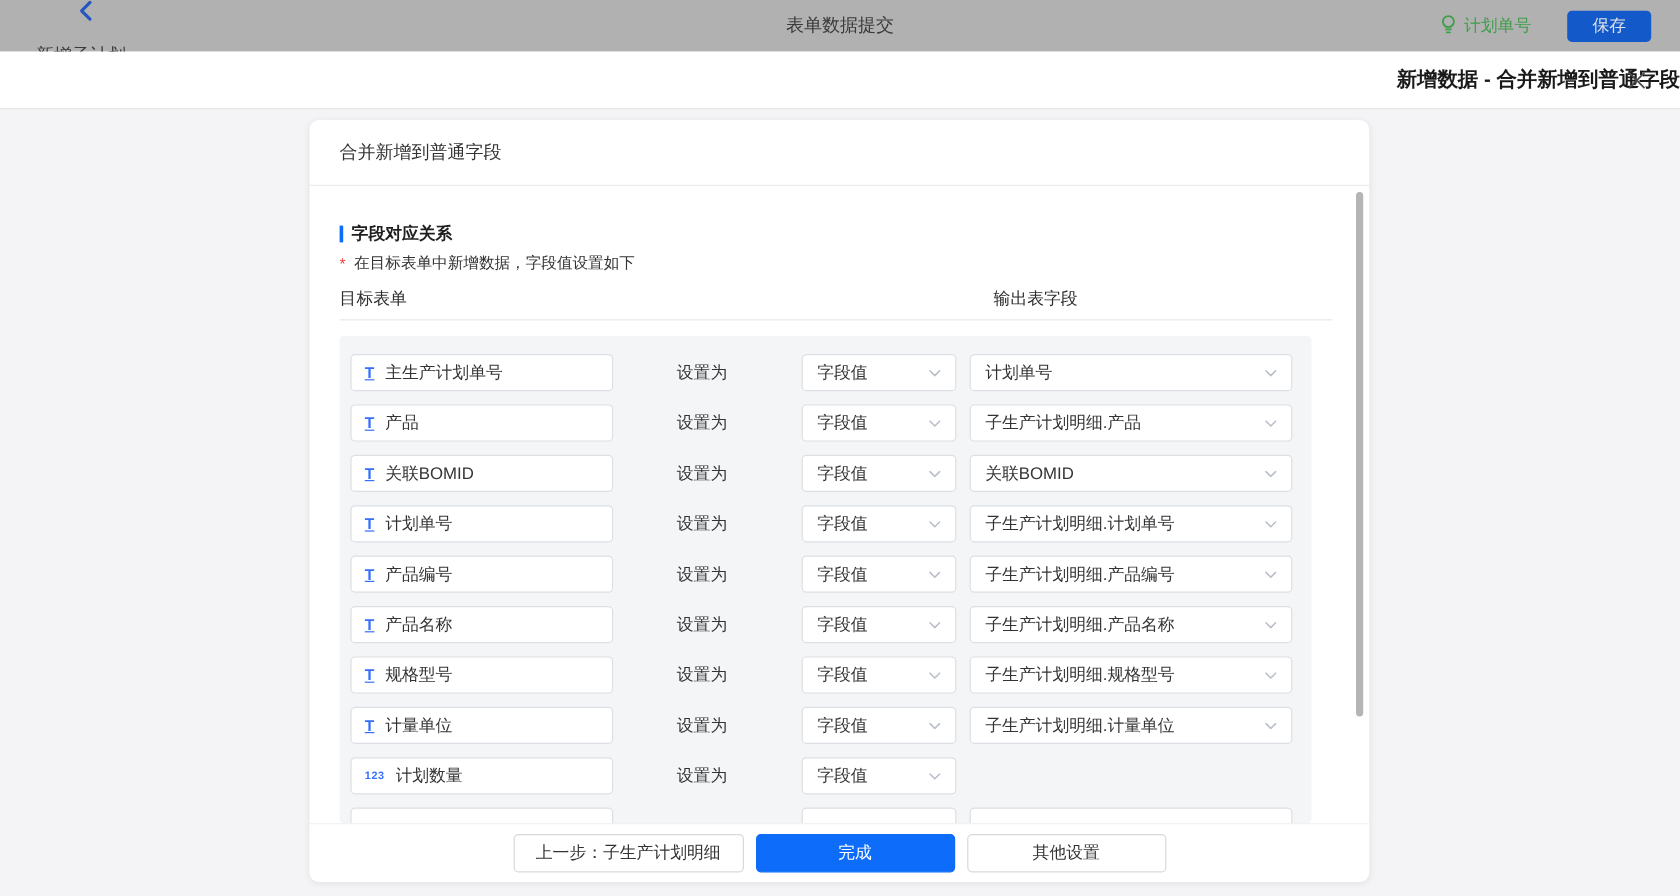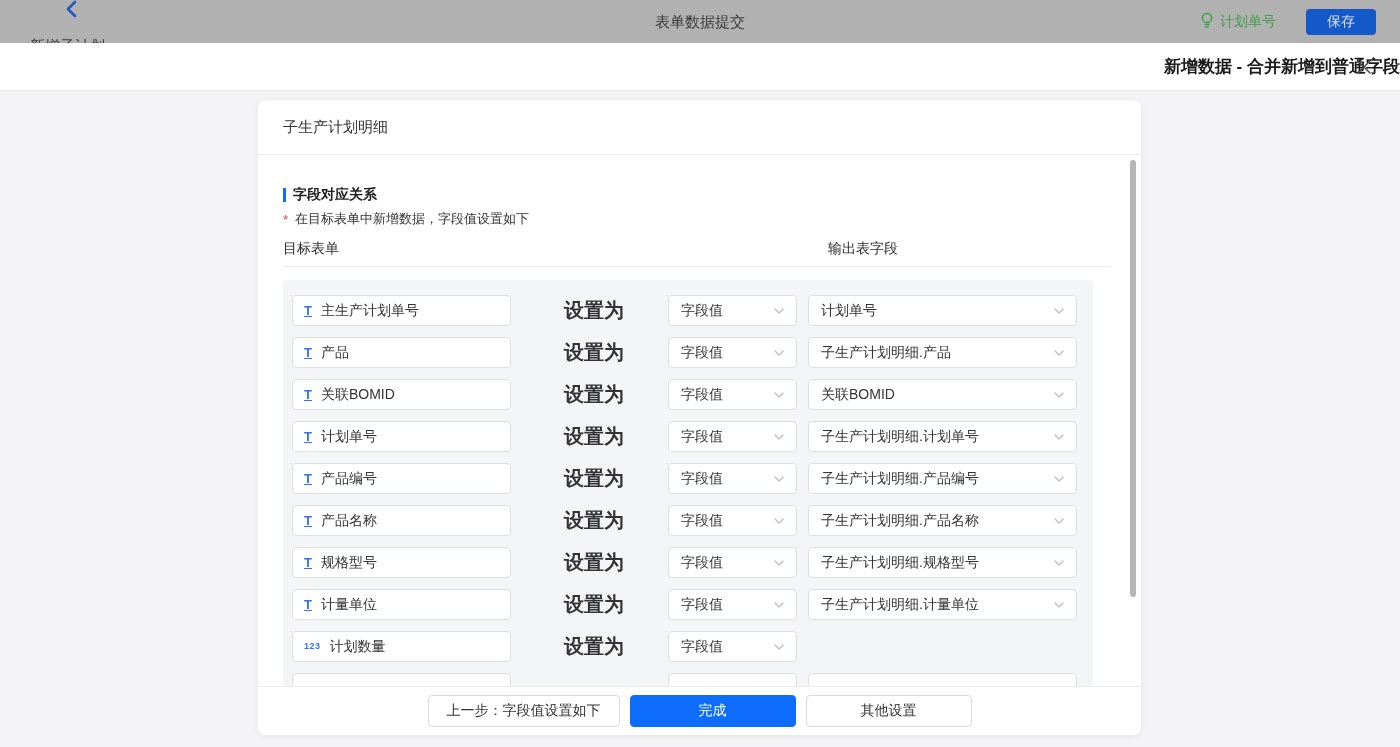--- a/index.html
+++ b/index.html
@@ -37,21 +37,21 @@
   .col-output { left:570px; }
   .divider2 { position:absolute; left:25px; top:166px; width:827px; height:1px; background:#e9e9e9; }
 
   
   .rows-panel { position:absolute; left:25px; top:180px; width:810px; height:406px; background:var(--panel-gray,#f4f5f7); border-radius:4px; overflow:hidden; }
   .map-row { position:absolute; left:0; width:810px; height:31px; }
   .field-box { position:absolute; left:9px; top:0; width:219px; height:31px; background:#fff; border:1px solid #dcdfe4; border-radius:4px; display:flex; align-items:center; gap:9px; padding:0 11px; cursor:pointer; }
   .field-icon { color:var(--icon-blue,#3370ff); font-size:13px; font-weight:700; text-decoration:underline; line-height:1; flex:0 0 auto; }
   .map-row[data-icon-type="number-icon"] .field-icon { font-size:9px; text-decoration:none; letter-spacing:.5px; }
   .field-label { font-size:14px; color:#333; white-space:nowrap; overflow:hidden; }
-  .set-as { position:absolute; left:281px; top:0; height:31px; line-height:31px; font-size:20px; color:#333;font-weight:bold; }
+  .set-as { position:absolute; left:281px; top:0; height:31px; line-height:31px; font-size:14px; color:#333; }
   .dd { position:absolute; top:0; height:31px; background:#fff; border:1px solid #dcdfe4; border-radius:4px; display:flex; align-items:center; justify-content:space-between; padding:12px 12px; cursor:pointer; }
   .dd1 { left:385px; width:129px; }
   .dd2 { left:525px; width:269px; }
   .dd-label { font-size:14px; color:#333; white-space:nowrap; overflow:hidden; }
   .chev { flex:0 0 auto; display:flex; }
 
   
   .scroll-thumb { position:absolute; left:872px; top:60px; width:6px; height:437px; background:#b5b5b5; border-radius:3px; cursor:pointer; }
 
   
@@ -90,21 +90,21 @@
 <div class="subheader">
   <div class="dialog-title">新增数据 - 合并新增到普通字段</div>
   <div class="close-btn">
     <svg width="16" height="16" viewBox="0 0 16 16">
         <path d="M2 2 L14 14 M14 2 L2 14" stroke="#4a4a4a" stroke-width="1.5" stroke-linecap="round"></path>
       </svg>
   </div>
 </div>
 
 <div class="card">
-  <div class="card-header">子生产计划明细</div>
+  <div class="card-header">合并新增到普通字段</div>
 
   <div class="section-title-row">
     <span class="section-bar"></span>
     <span class="section-title">字段对应关系</span>
   </div>
 
   <div class="note-row">
     <span class="note-mark">*</span>
     <span>在目标表单中新增数据，字段值设置如下</span>
   </div>
@@ -343,17 +343,17 @@
               <path d="M1 1 L5 5 L9 1" fill="none" stroke="#b9bec8" stroke-width="1.3" stroke-linecap="round" stroke-linejoin="round"></path>
             </svg>
       </span>
     </div>
   </div>
 </div>
 
   <div class="scroll-thumb"></div>
 
   <div class="card-footer">
-    <button class="btn btn-outline">上一步：字段值设置如下</button>
+    <button class="btn btn-outline">上一步：子生产计划明细</button>
     <button class="btn btn-primary">完成</button>
     <button class="btn btn-outline">其他设置</button>
   </div>
 </div>
 
 </body></html>

